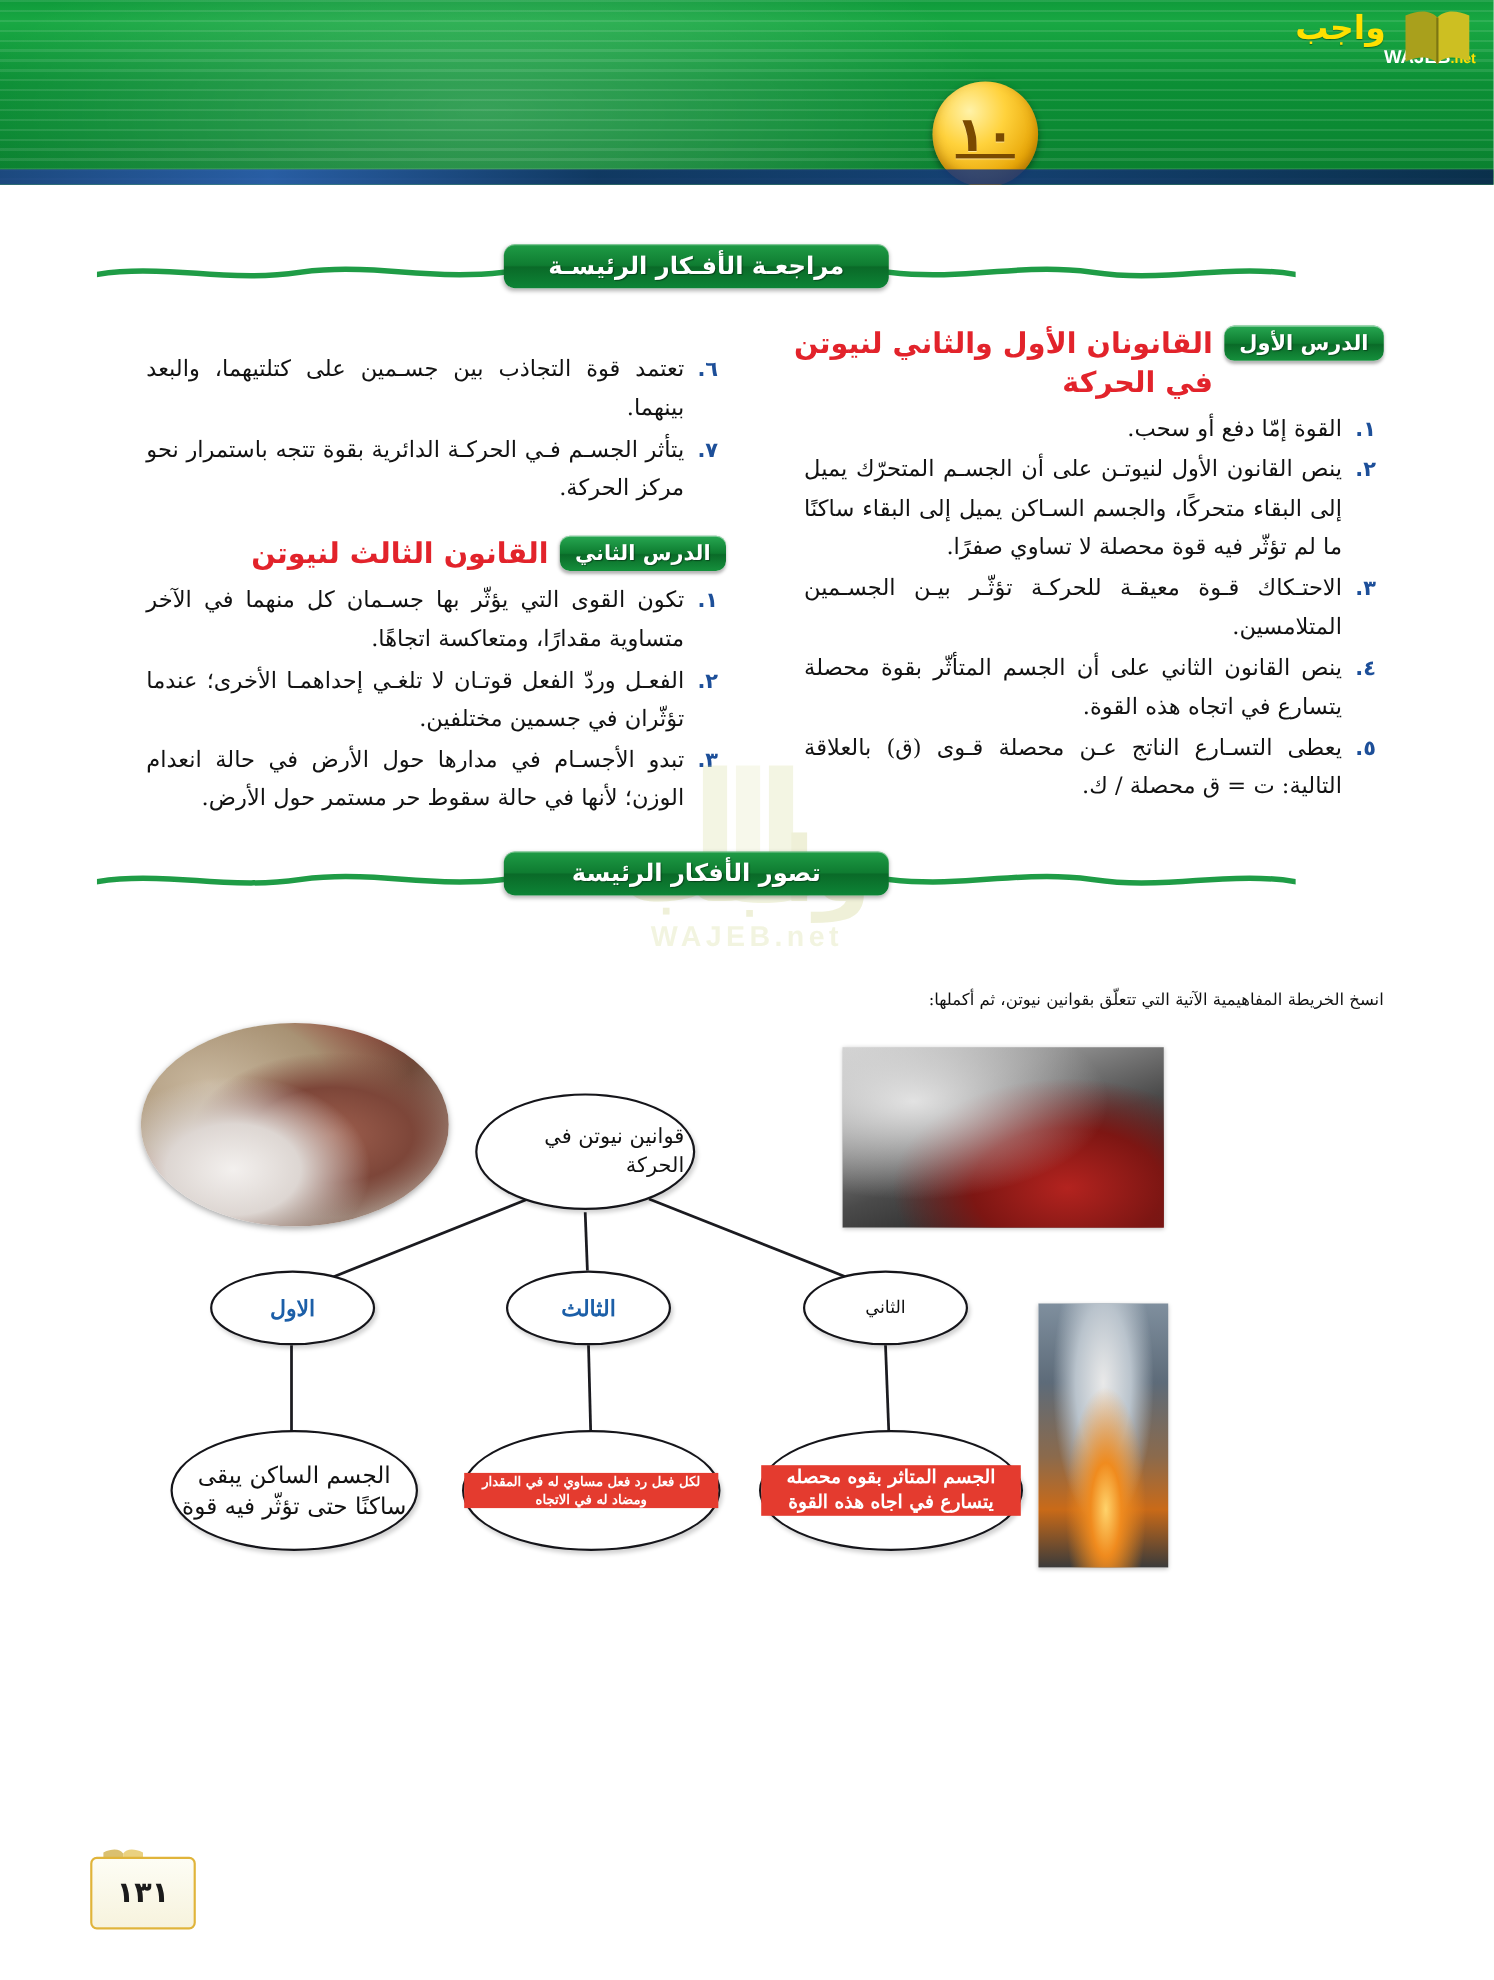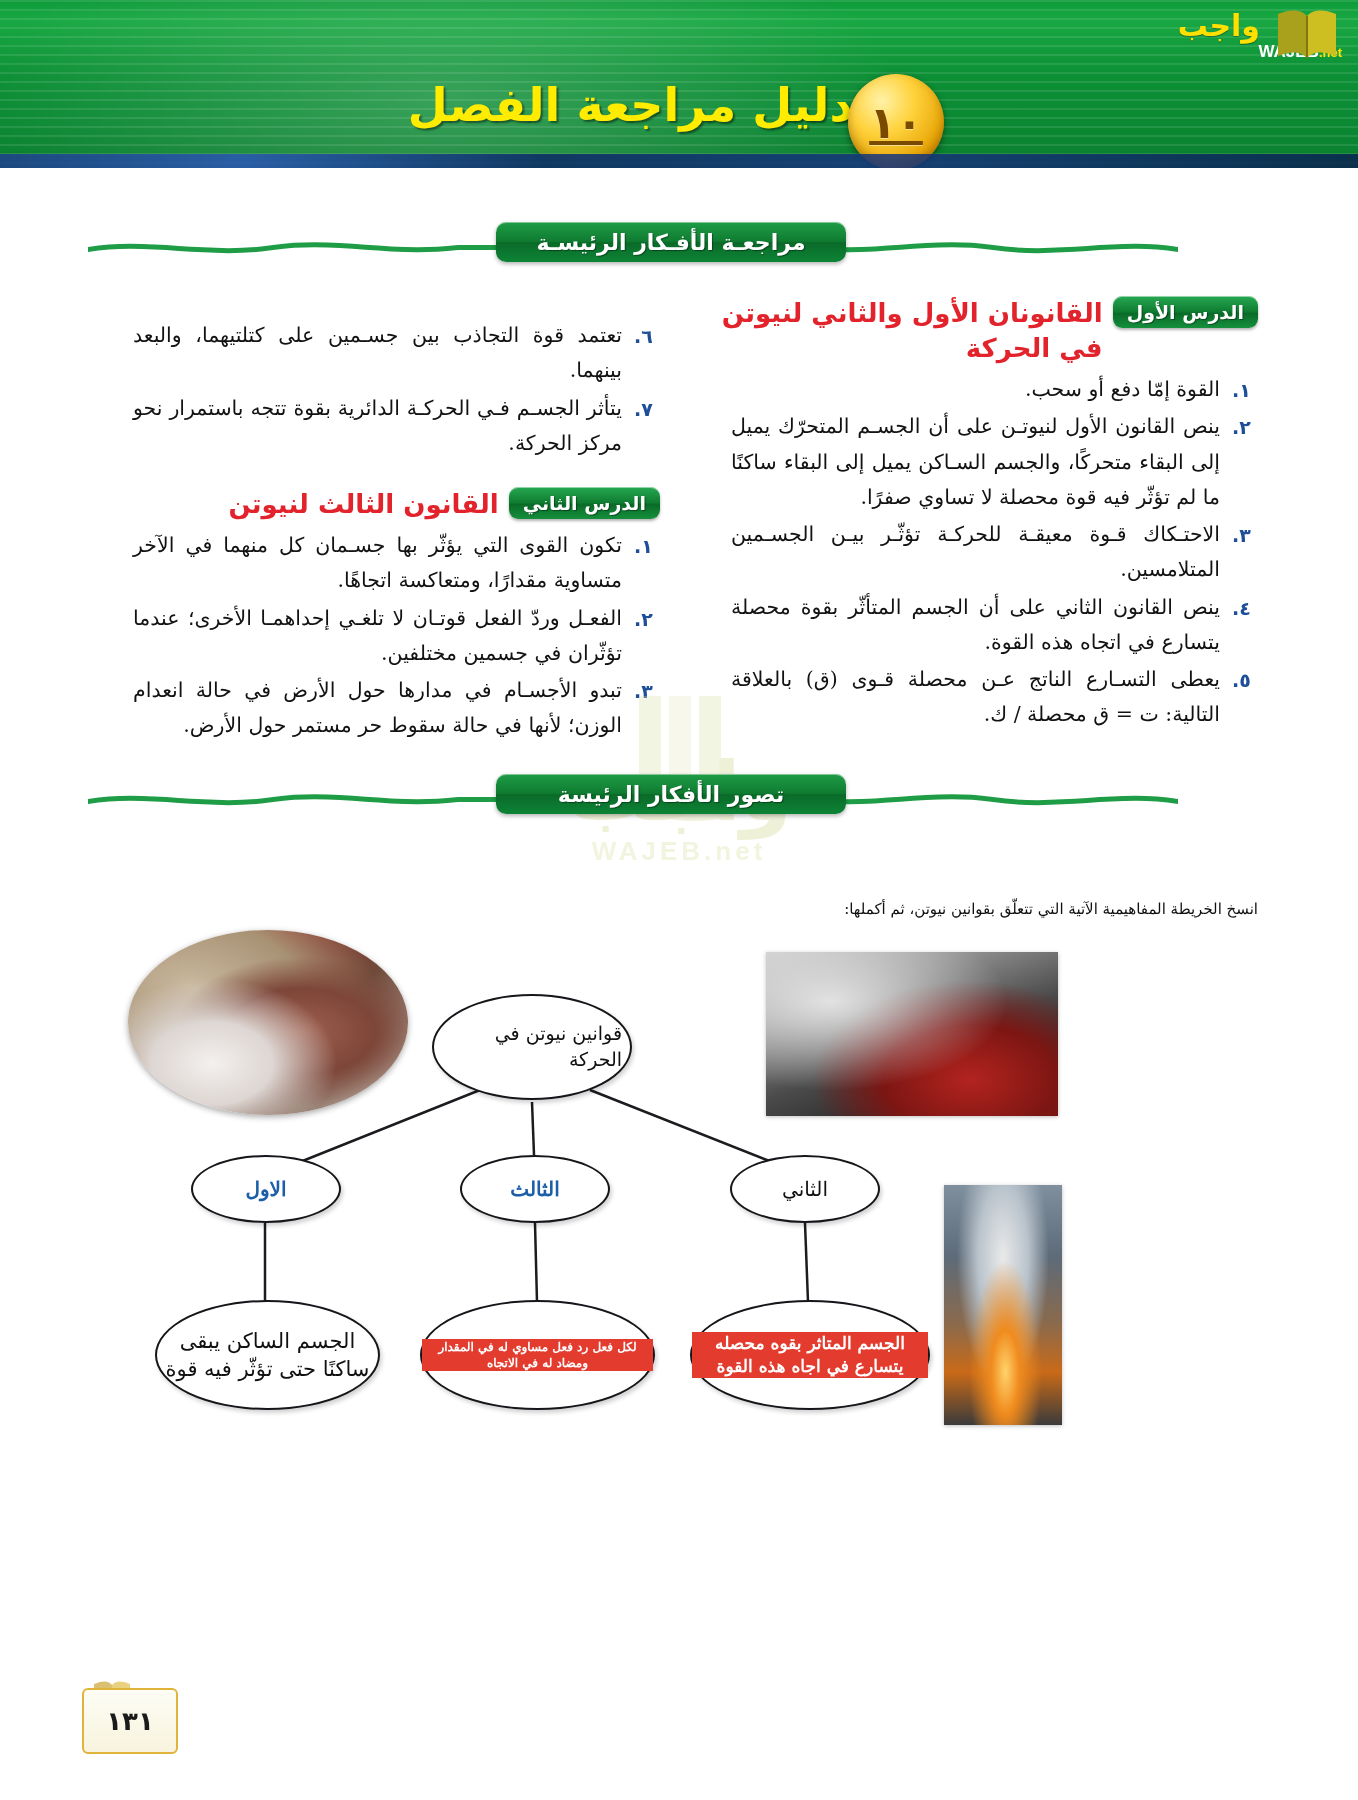--- a/index.html
+++ b/index.html
@@ -63,21 +63,21 @@
   .sec-band{position:absolute;left:88px;width:1090px;height:44px;}
   .sec-wave{
     position:absolute;left:0;top:14px;width:100%;height:18px;
   }
   .sec-pill{
     position:absolute;left:50%;transform:translateX(-50%);top:0;
     min-width:350px;height:40px;border-radius:10px;
     background:linear-gradient(to bottom,#1f9c46 0%,#0f7c31 48%,#0a6a28 52%,#0d8436 100%);
     box-shadow:0 2px 4px rgba(0,0,0,.3), inset 0 1px 0 rgba(255,255,255,.45);
     display:flex;align-items:center;justify-content:center;
-    padding:0 26px;box-sizing:border-box;margin-left:38px;
+    padding:0 26px;box-sizing:border-box;
   }
   .sec-pill span{
     color:#ffffff;font-size:22px;font-weight:bold;letter-spacing:1px;
     text-shadow:1px 1px 1px rgba(0,0,0,.4);
   }
 
   
   .col{position:absolute;top:296px;width:560px;}
   .col-right{right:100px;}
   .col-left{left:100px;}
@@ -167,21 +167,21 @@
     background:#ffffff;
     display:flex;align-items:center;justify-content:center;
     text-align:center;box-sizing:border-box;
     box-shadow:2px 3px 4px rgba(0,0,0,.18);
     font-family:"DejaVu Serif","Liberation Serif",serif;
   }
   .node .lbl{display:block;line-height:1.35;padding:0 8px;}
   .node-root{left:432px;top:64px;width:200px;height:106px;font-size:19px;color:#111;text-align:right;}
   .node-l1{left:191px;top:225px;width:150px;height:68px;font-size:20px;color:#1c5fa8;font-weight:bold;}
   .node-l2{left:460px;top:225px;width:150px;height:68px;font-size:20px;color:#1c5fa8;font-weight:bold;}
-  .node-l3{left:730px;top:225px;width:150px;height:68px;font-size:20px;color:#111;}
+  .node-l3{left:730px;top:225px;width:150px;height:68px;font-size:16px;color:#111;}
 
   .node-b1{left:155px;top:370px;width:225px;height:110px;font-size:21px;color:#111;}
   .node-b2{left:420px;top:370px;width:235px;height:110px;font-size:12px;color:#1c5fa8;font-weight:bold;}
   .node-b3{left:690px;top:370px;width:240px;height:110px;font-size:17px;color:#1c5fa8;font-weight:bold;}
   .hl{background:#e43b2f;color:#ffffff;padding:1px 2px;}
 
   svg.edges{position:absolute;left:0;top:0;width:1358px;height:560px;}
 
   
   .pagefoot{
@@ -204,21 +204,20 @@
   <div class="logo">
     <span class="logo-word">واجب</span>
     <span class="logo-sub"><span>WAJEB</span><span class="net">.net</span></span>
     <svg class="logo-book" viewBox="0 0 66 56">
       <path d="M4 8 C18 2 28 4 33 10 L33 52 C28 46 18 44 4 50 Z" fill="#a9a01c"></path>
       <path d="M62 8 C48 2 38 4 33 10 L33 52 C38 46 48 44 62 50 Z" fill="#cdbf22"></path>
       <path d="M33 10 L33 52" stroke="#7d7612" stroke-width="2" fill="none"></path>
     </svg>
   </div>
 
-  <div class="title-ar">دليل مراجعة الفصل</div>
 
   <div class="chapnum">
     <span>١٠</span>
   </div>
 </div>
 
 <div class="sec-band" style="top:222px">
   <svg class="sec-wave" viewBox="0 0 1090 18" preserveAspectRatio="none">
     <path d="M0,11 C60,1 120,19 185,9 C250,0 300,17 370,9 L720,9 C790,17 840,0 905,9 C970,19 1030,1 1090,11 L1090,16 C1030,6 970,24 905,14 C840,5 790,22 720,14 L370,14 C300,22 250,5 185,14 C120,24 60,6 0,16 Z" fill="#1f9c46"></path>
   </svg>

